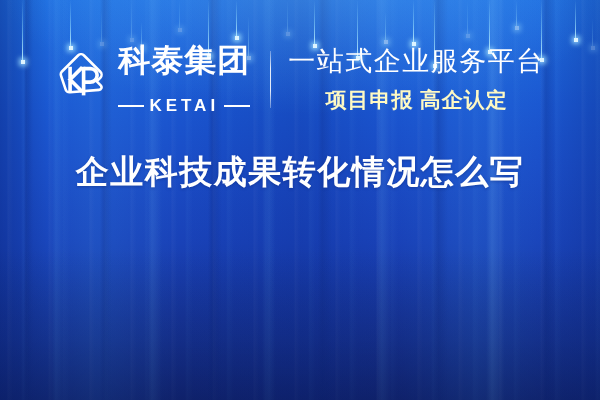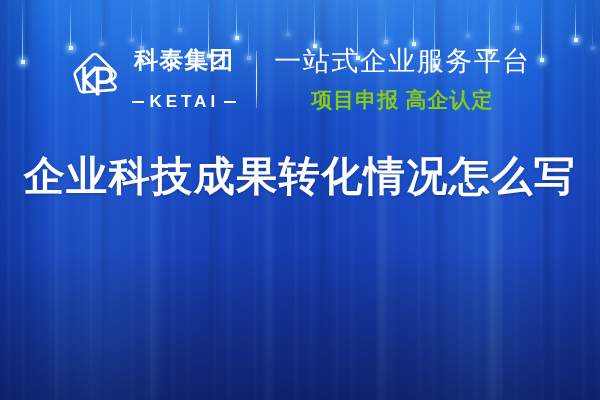--- a/index.html
+++ b/index.html
@@ -188,21 +188,21 @@
 
   .logo-words {
     display: flex;
     flex-direction: column;
     align-items: center;
     gap: 1px;
   }
 
   .logo-cn {
     font-family: "Liberation Sans", sans-serif;
-    font-size: 24px;
+    font-size: 32px;
     font-weight: bold;
     color: #ffffff;
     letter-spacing: 1px;
     line-height: 1;
     white-space: nowrap;
   }
 
   .logo-latin-row {
     display: flex;
     align-items: center;
@@ -250,35 +250,35 @@
     font-weight: normal;
     color: #ffffff;
     letter-spacing: 1.5px;
     line-height: 1.05;
     white-space: nowrap;
   }
   .slogan-sub {
     font-family: "Liberation Serif", serif;
     font-size: 21px;
     font-weight: bold;
-    color: #84cc16;
+    color: #fef9c3;
     letter-spacing: 1px;
     line-height: 1.05;
     white-space: nowrap;
     text-align: center;
   }
 
   
   .title {
     position: absolute;
     left: 0; right: 0;
     top: 152px;
     text-align: center;
     font-family: "Liberation Sans", sans-serif;
-    font-size: 41px;
+    font-size: 33px;
     font-weight: bold;
     color: #ffffff;
     letter-spacing: 1.5px;
     line-height: 1.2;
     white-space: nowrap;
     text-shadow: 0 1px 3px rgba(8,30,95,0.35);
   }
 </style>
 </head>
 <body>

